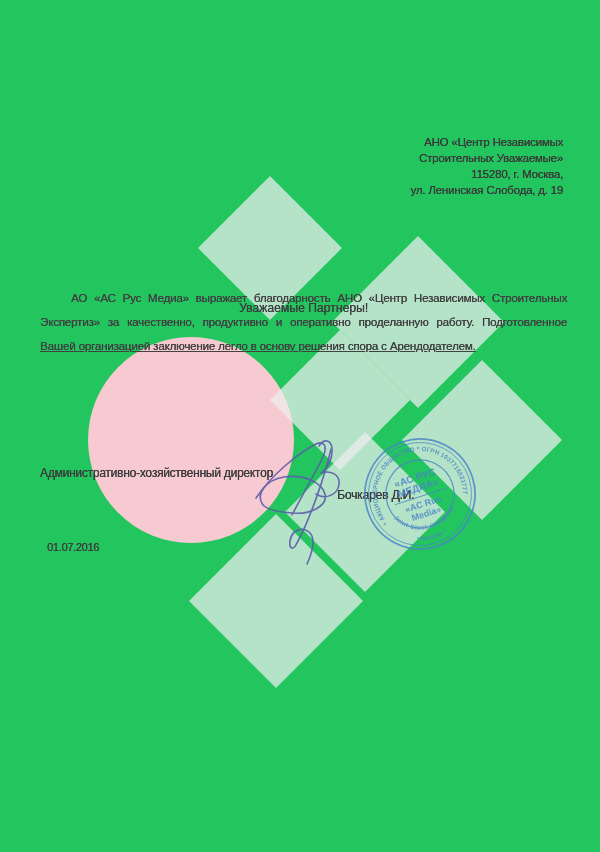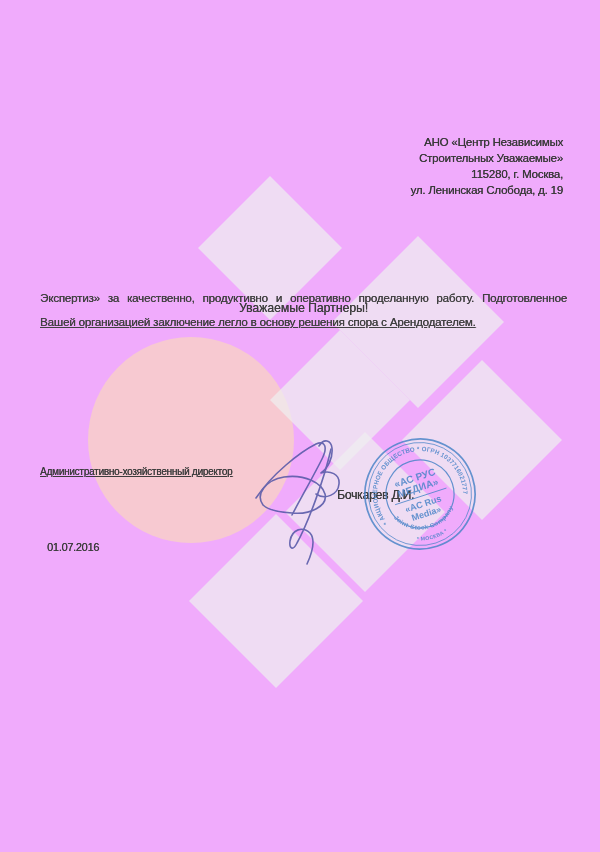--- a/index.html
+++ b/index.html
@@ -1,40 +1,40 @@
 <!DOCTYPE html>
 <html lang="ru"><head>
 <meta charset="utf-8">
 <style>
   html,body{margin:0;padding:0;}
   body{
     width:600px;height:852px;background:#ffffff;position:relative;overflow:hidden;
     font-family:"Liberation Sans","DejaVu Sans",sans-serif;color:#3f3f3f;
   }
-  .page{position:absolute;inset:0;width:600px;height:852px;background:#f0abfc;}
+  .page{position:absolute;inset:0;width:600px;height:852px;background:#22c55e;}
   svg.watermark{position:absolute;left:0;top:0;}
   .txt{text-shadow:0.25px 0 0 currentColor;}
   .recipient{
     position:absolute;top:134px;right:37px;text-align:right;
     font-size:11.5px;line-height:16px;letter-spacing:-0.2px;color:#3a3a3a;
   }
   .greeting{
     position:absolute;left:40px;top:265px;width:527px;text-align:center;
     font-size:12.2px;color:#3e3e3e;margin-top:36px;
   }
   .para{position:absolute;left:40px;width:527px;color:#414141;}
   .para1{top:286px;}
   .para2{top:362px;}
   .jline{
     line-height:24px;font-size:11.6px;letter-spacing:-0.2px;white-space:nowrap;
     text-align:justify;text-align-last:justify;
   }
   .jline.lastline{text-align-last:left;text-decoration:underline;}
   .jline.indent{text-indent:31px;}
-  .sig-title{position:absolute;left:40px;top:466px;font-size:10px;letter-spacing:-0.25px;color:#3c3c3c;text-decoration:underline;}
+  .sig-title{position:absolute;left:40px;top:466px;font-size:12px;letter-spacing:-0.25px;color:#3c3c3c;}
   .sig-name{position:absolute;left:337px;top:488px;font-size:12.2px;letter-spacing:-0.25px;color:#3c3c3c;}
   .date{position:absolute;left:47px;top:541px;font-size:11px;letter-spacing:-0.3px;color:#3c3c3c;}
   svg.signature{position:absolute;left:250px;top:430px;}
   svg.stamp{position:absolute;left:335px;top:409px;opacity:0.84;}
   .stamp text{font-family:"Liberation Sans","DejaVu Sans",sans-serif;}
 </style>
 </head>
 <body>
 
 <div class="page">
@@ -54,20 +54,21 @@
   <div class="recipient txt">
     <div>АНО «Центр Независимых</div>
     <div>Строительных Уважаемые»</div>
     <div>115280, г. Москва,</div>
     <div>ул. Ленинская Слобода, д. 19</div>
   </div>
 
   <div class="greeting txt">Уважаемые Партнеры!</div>
 
   <div class="para para1">
+    <div class="jline txt indent">АО «АС Рус Медиа» выражает благодарность АНО «Центр Независимых Строительных</div>
     <div class="jline txt">Экспертиз» за качественно, продуктивно и оперативно проделанную работу. Подготовленное</div>
     <div class="jline txt lastline">Вашей организацией заключение легло в основу решения спора с Арендодателем.</div>
   </div>
 
 
   <div class="sig-title txt">Административно-хозяйственный директор</div>
   <div class="sig-name txt">Бочкарев Д.И.</div>
 
   <svg class="signature" width="120" height="140" viewBox="250 430 120 140" aria-hidden="true">
     <g fill="none" stroke-width="1.6" stroke-linecap="round" stroke-linejoin="round" opacity="0.9">

